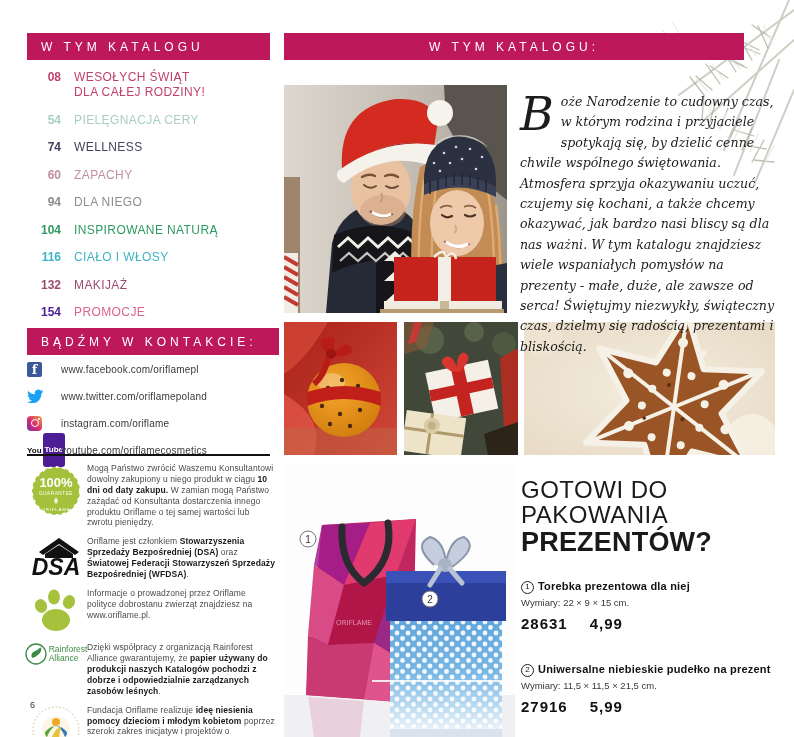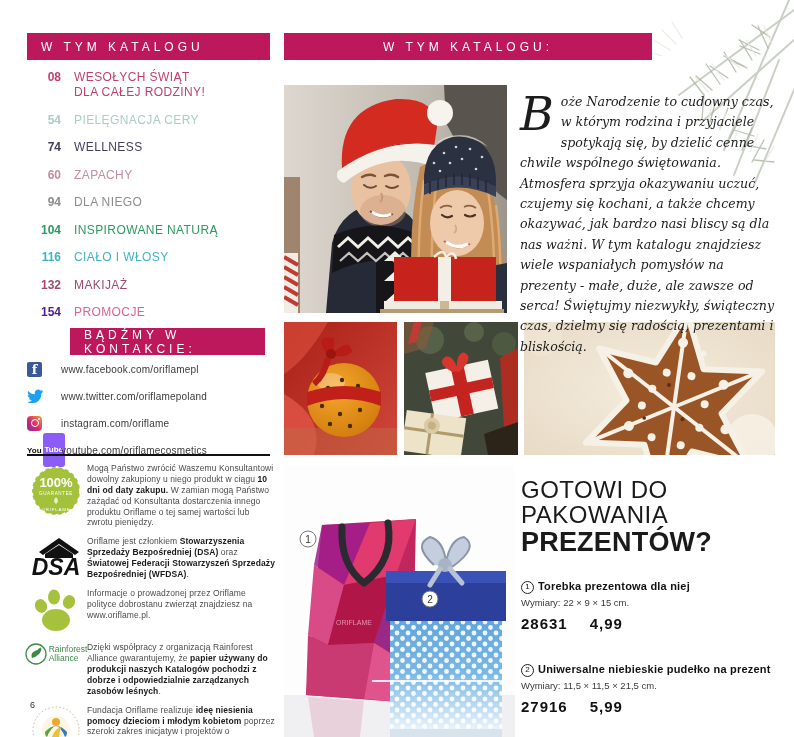--- a/index.html
+++ b/index.html
@@ -4,22 +4,22 @@
 <style>
   html,body{margin:0;padding:0;background:#fff;}
   #page{position:relative;width:794px;height:737px;background:#ffffff;overflow:hidden;
         font-family:"Liberation Sans",sans-serif;color:#222;}
 
   
   .black-bar{position:absolute;background:#be185d;color:#fff;height:27px;
              display:flex;align-items:center;font-size:12px;letter-spacing:4px;
              font-weight:400;}
   #toc-bar{left:27px;top:33px;width:243px;padding-left:14px;box-sizing:border-box;}
-  #contact-bar{left:27px;top:328px;width:195px;padding-left:14px;box-sizing:border-box;margin-left:43px;}
-  #main-bar{left:284px;top:33px;width:368px;justify-content:center;z-index:3;}
+  #contact-bar{left:27px;top:328px;width:252px;padding-left:14px;box-sizing:border-box;}
+  #main-bar{left:284px;top:33px;width:460px;justify-content:center;z-index:3;}
 
   
   #toc-list{position:absolute;left:27px;top:70px;width:248px;}
   .toc-row{display:flex;margin-bottom:12.5px;cursor:pointer;}
   .toc-num{width:34px;text-align:right;font-weight:bold;font-size:12px;flex:none;line-height:15px;}
   .toc-label{margin-left:13px;font-size:12px;letter-spacing:0.4px;line-height:15px;white-space:pre-line;}
 
   
   #social{position:absolute;left:27px;top:360px;width:243px;}
   .social-row{display:flex;align-items:center;height:18px;margin-bottom:9px;cursor:pointer;}
@@ -29,21 +29,21 @@
          font-family:"DejaVu Serif",serif;font-weight:bold;font-size:13px;line-height:15px;
          text-align:center;display:block;}
   .ig-sq{width:15px;height:15px;border-radius:4px;position:relative;display:block;
          background:linear-gradient(45deg,#7b2fa8 0%,#d6286e 45%,#f2a33c 100%);}
   .ig-sq:before{content:"";position:absolute;left:3.5px;top:3.5px;width:6px;height:6px;
          border:1.4px solid #fff;border-radius:50%;}
   .ig-sq:after{content:"";position:absolute;right:2px;top:2px;width:2px;height:2px;
          background:#fff;border-radius:50%;}
   .yt-wrap{display:flex;align-items:center;justify-content:flex-end;}
   .yt-you{font-size:8px;font-weight:bold;color:#111;margin-right:1px;}
-  .yt-tube{font-size:8px;font-weight:bold;color:#fff;background:#8b5cf6;border-radius:3px;
+  .yt-tube{font-size:8px;font-weight:bold;color:#fff;background:#4c1d95;border-radius:3px;
            padding:12px 2px;line-height:10px;}
 
   
   #divider{position:absolute;left:27px;top:454px;width:243px;border-top:2px solid #111;}
   #info{position:absolute;left:25px;top:463px;width:250px;}
   .info-block{display:flex;margin-bottom:8px;}
   .info-logo{width:62px;flex:none;display:flex;justify-content:center;align-items:flex-start;}
   .info-text{font-size:8.5px;line-height:1.28;color:#4a4a4a;letter-spacing:0.1px;}
   .info-text b{color:#1a1a1a;}
   .ra-label{font-size:8.5px;line-height:1.1;color:#3d8a44;text-align:left;margin-left:2px;}

